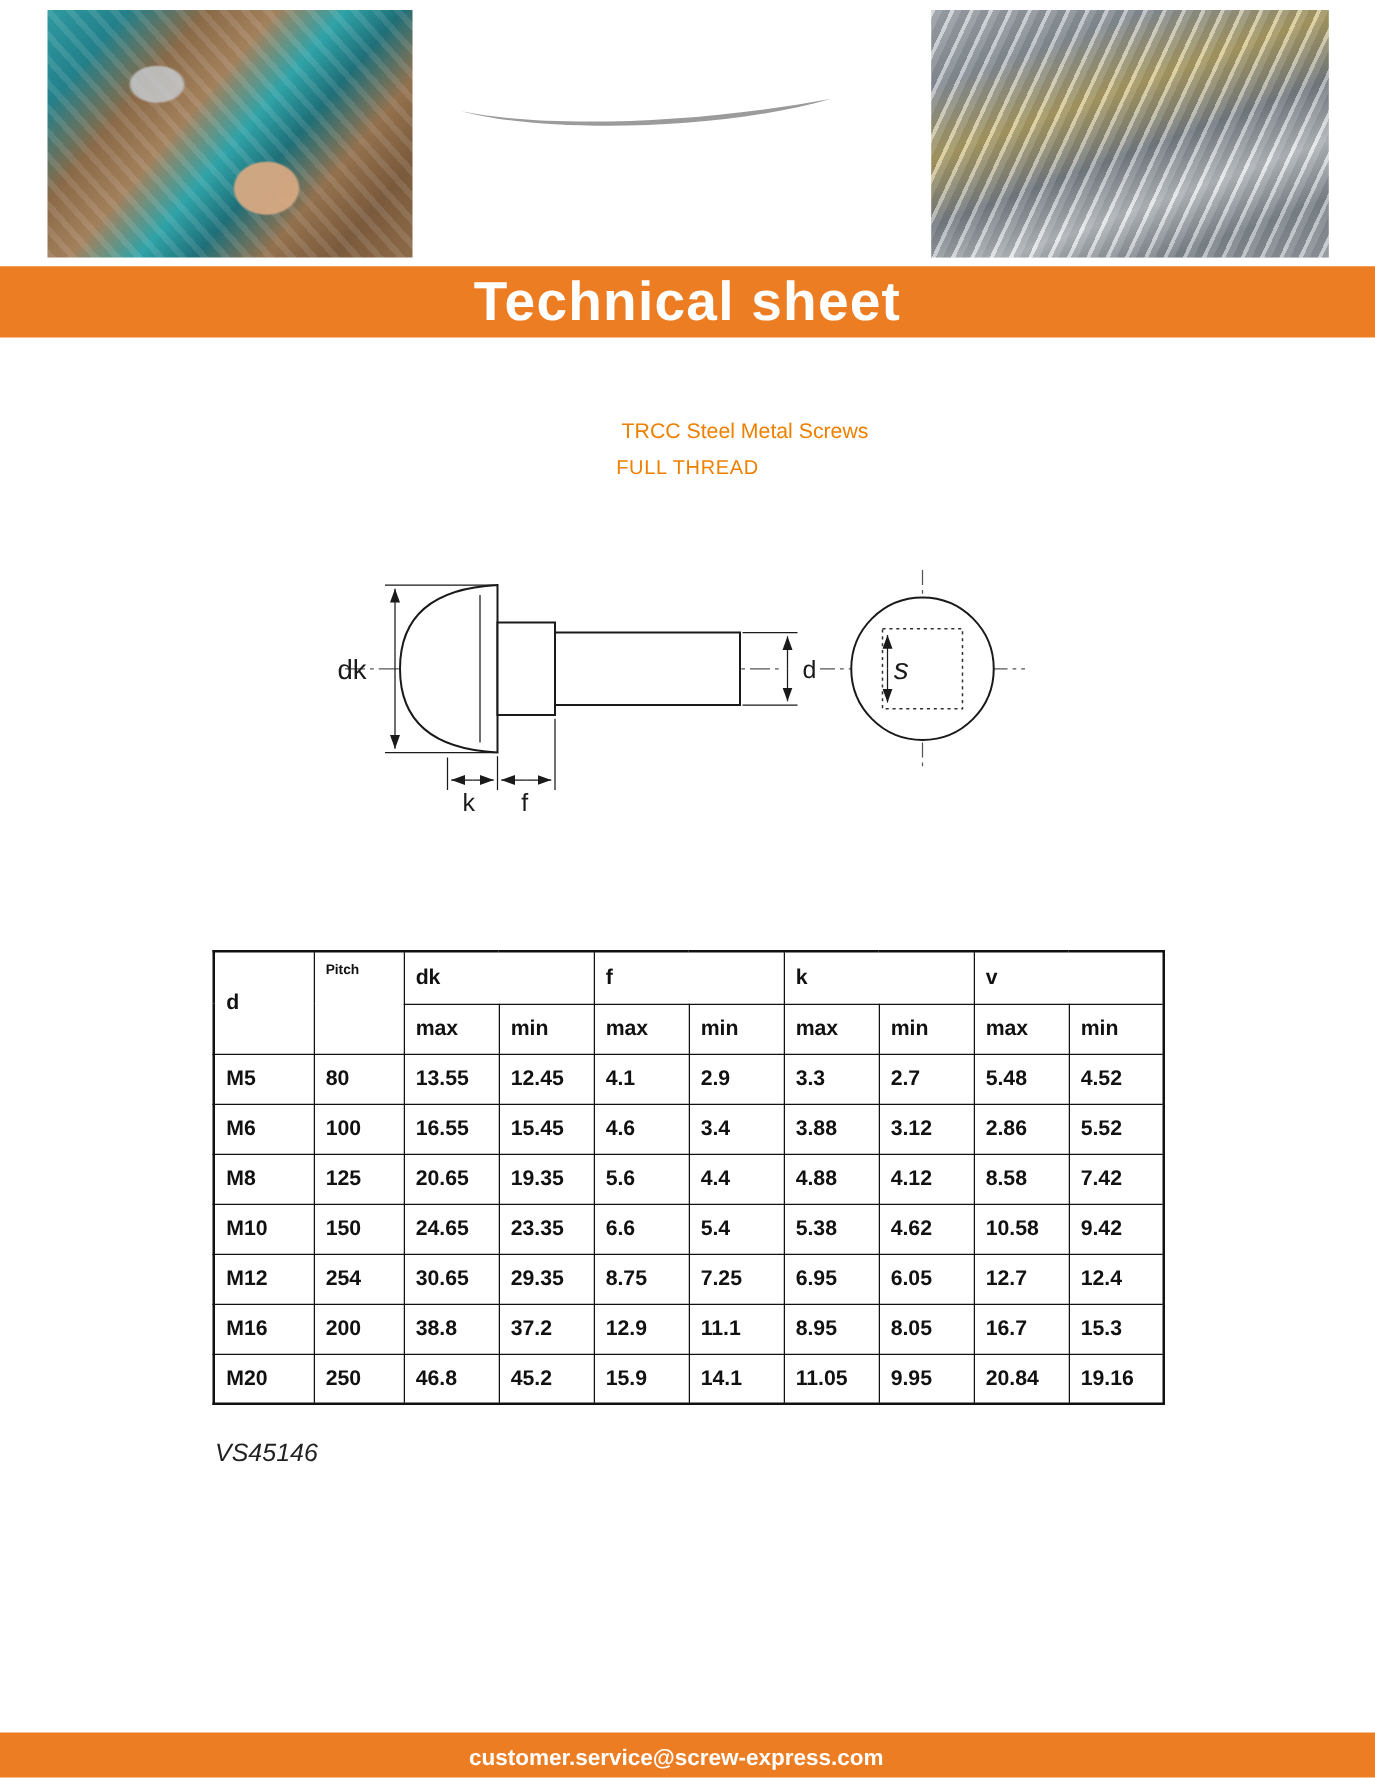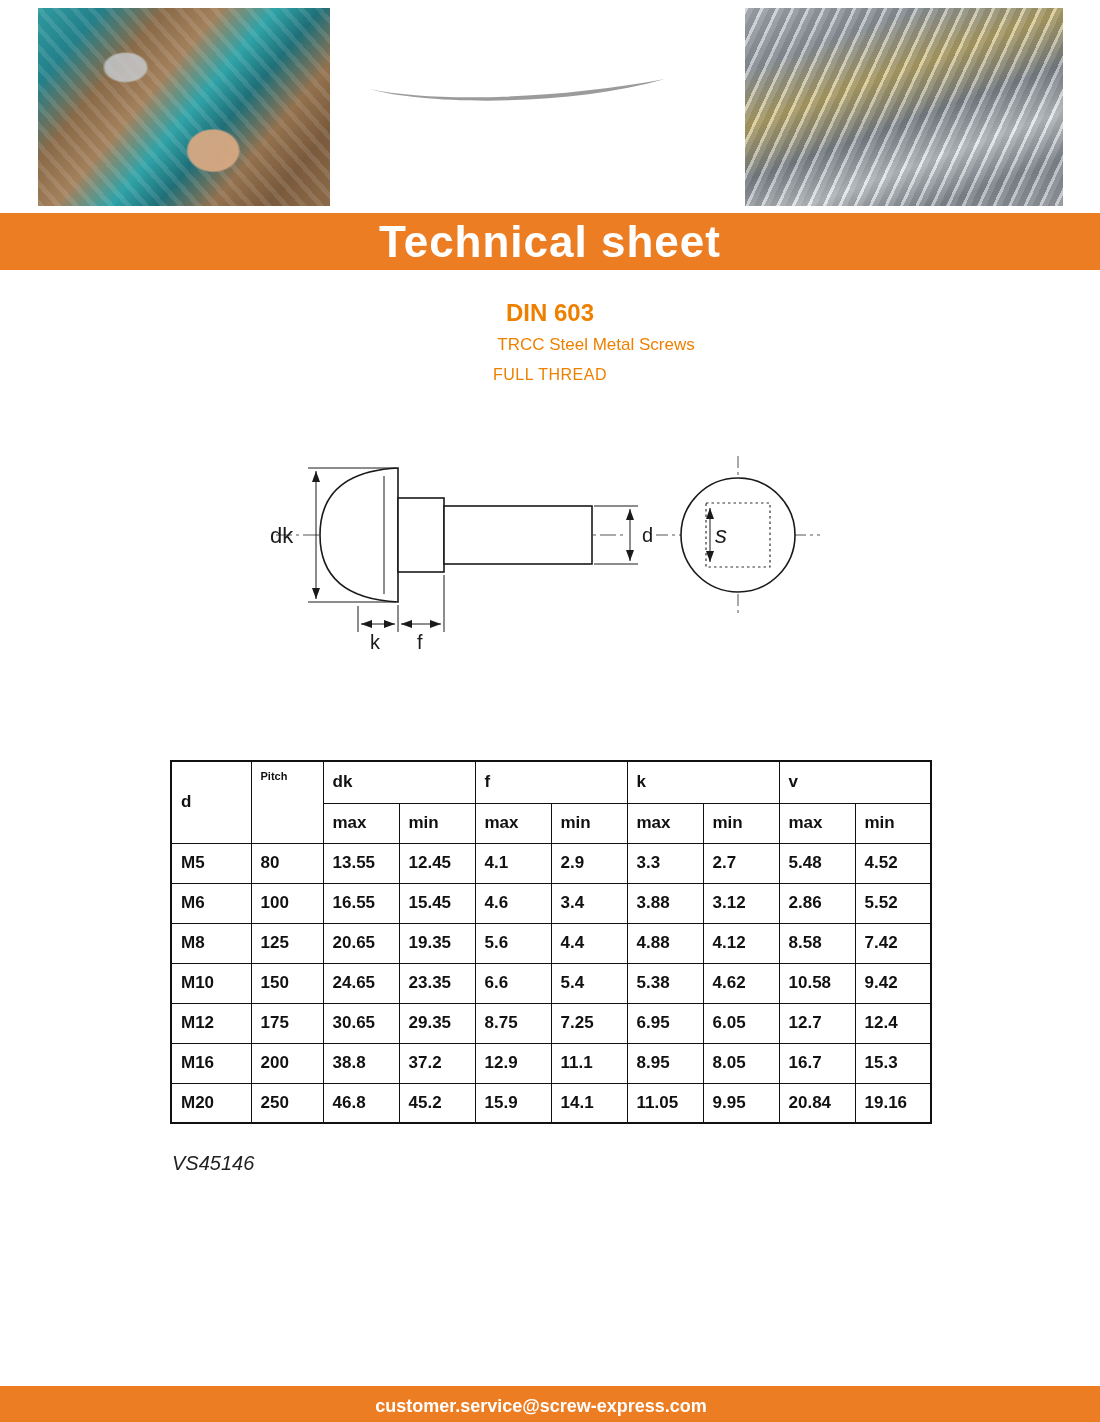--- a/index.html
+++ b/index.html
@@ -75,21 +75,20 @@
   <div class="logo">
     <svg class="logo-swoosh" width="300" height="24" viewBox="0 0 300 24">
       <path d="M2,12 C70,26 190,22 298,2 C200,30 60,28 2,12 Z" fill="#9b9b9b"></path>
     </svg>
   </div>
 
   <div class="banner">
     <div class="banner-title">Technical sheet</div>
   </div>
 
-  <div class="std-title">DIN 603</div>
   <div class="std-sub">TRCC Steel Metal Screws</div>
   <div class="std-thread">FULL THREAD</div>
 
   <svg class="diagram" viewBox="0 0 590 215">
     <defs>
       <marker id="arr" markerWidth="12" markerHeight="10" refX="11" refY="5" orient="auto">
         <path d="M0,1 L11,5 L0,9 Z" fill="#1a1a1a"></path>
       </marker>
     </defs>
 
@@ -206,21 +205,21 @@
             <td>23.35</td>
             <td>6.6</td>
             <td>5.4</td>
             <td>5.38</td>
             <td>4.62</td>
             <td>10.58</td>
             <td>9.42</td>
         </tr>
         <tr>
           <td>M12</td>
-            <td>175</td>
+            <td>254</td>
             <td>30.65</td>
             <td>29.35</td>
             <td>8.75</td>
             <td>7.25</td>
             <td>6.95</td>
             <td>6.05</td>
             <td>12.7</td>
             <td>12.4</td>
         </tr>
         <tr>

